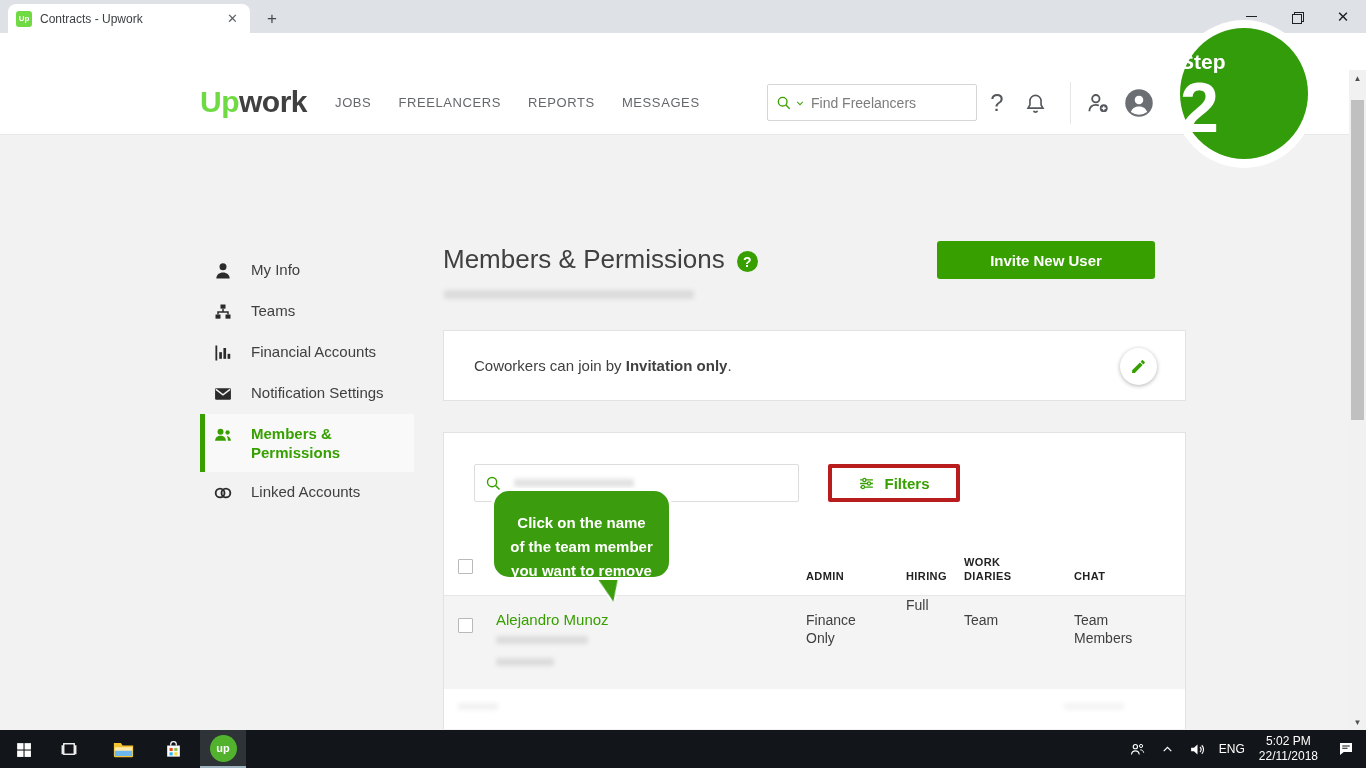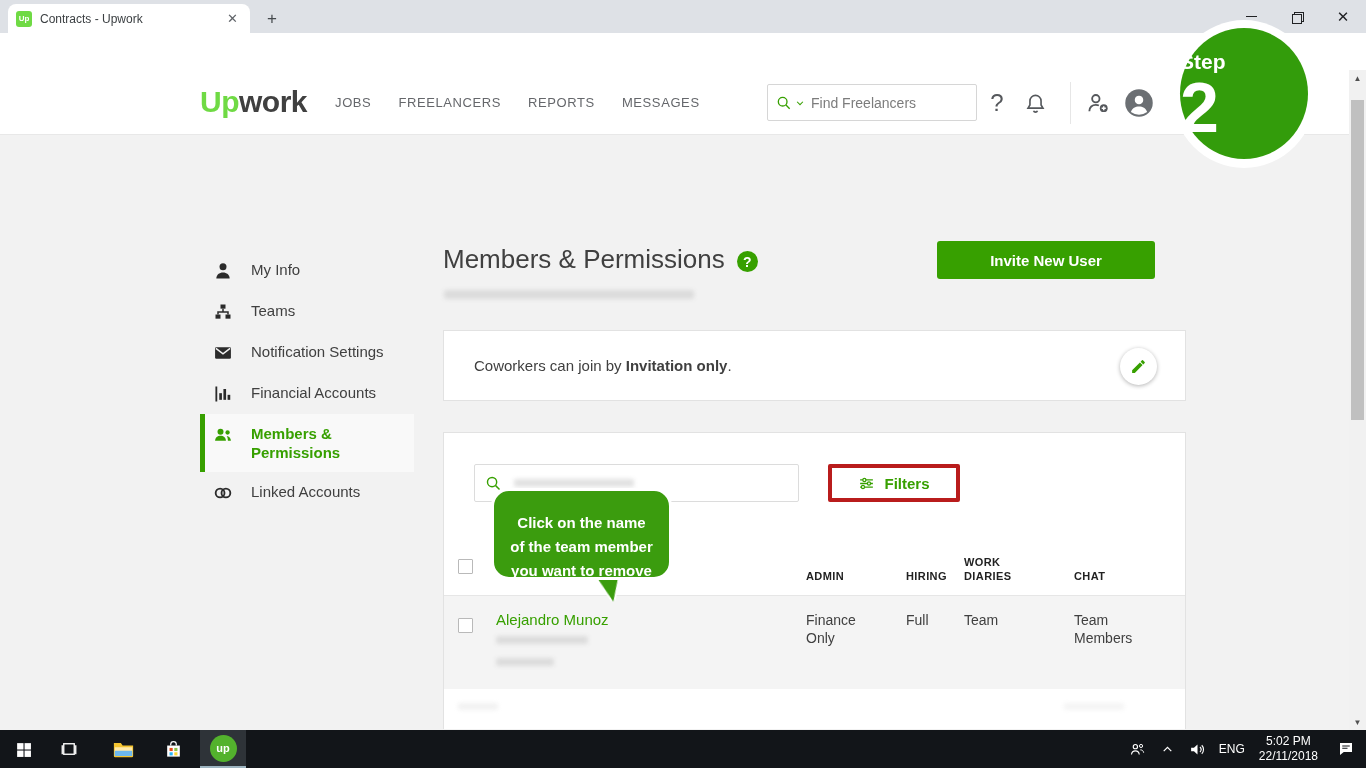--- a/index.html
+++ b/index.html
@@ -259,36 +259,36 @@
             <rect x="3" y="15" width="6" height="5" fill="currentColor"></rect>
             <rect x="15" y="15" width="6" height="5" fill="currentColor"></rect>
             <path d="M12 8v4M6 15v-3h12v3" stroke="currentColor" stroke-width="1.8" fill="none"></path>
           </svg>
         </span>
       <span class="sb-label">Teams</span>
     </div>
     <div class="sb-item">
       <span class="sb-ico">
           <svg width="20" height="20" viewBox="0 0 24 24">
-            <rect x="2.5" y="5" width="19" height="14" rx="1.5" fill="currentColor"></rect>
-            <path d="M3.5 6.5L12 13l8.5-6.5" stroke="#f2f2f2" stroke-width="1.8" fill="none"></path>
-          </svg>
-        </span>
-      <span class="sb-label">Notification Settings</span>
-    </div>
-    <div class="sb-item">
-      <span class="sb-ico">
-          <svg width="20" height="20" viewBox="0 0 24 24">
             <path d="M4 3v18" stroke="currentColor" stroke-width="2.2"></path>
             <rect x="7.5" y="11" width="3.2" height="8" fill="currentColor"></rect>
             <rect x="12.5" y="6" width="3.2" height="13" fill="currentColor"></rect>
             <rect x="17.5" y="13" width="3.2" height="6" fill="currentColor"></rect>
           </svg>
         </span>
       <span class="sb-label">Financial Accounts</span>
+    </div>
+    <div class="sb-item">
+      <span class="sb-ico">
+          <svg width="20" height="20" viewBox="0 0 24 24">
+            <rect x="2.5" y="5" width="19" height="14" rx="1.5" fill="currentColor"></rect>
+            <path d="M3.5 6.5L12 13l8.5-6.5" stroke="#f2f2f2" stroke-width="1.8" fill="none"></path>
+          </svg>
+        </span>
+      <span class="sb-label">Notification Settings</span>
     </div>
     <div class="sb-item active">
       <span class="sb-ico">
           <svg width="20" height="20" viewBox="0 0 24 24" fill="currentColor">
             <circle cx="9" cy="8" r="3.6"></circle>
             <path d="M2.5 19c0-3.8 3-6 6.5-6s6.5 2.2 6.5 6z"></path>
             <circle cx="17.5" cy="9" r="2.6"></circle>
             <path d="M16.5 13.2c2.8.3 5 2.3 5 5.8h-3.6a8.6 8.6 0 0 0-1.4-5.8z"></path>
           </svg>
         </span>
@@ -347,21 +347,21 @@
       <div class="th" style="left:520px; width:52px;">WORK DIARIES</div>
       <div class="th" style="left:630px;">CHAT</div>
     </div>
 
     <div class="trow">
       <div class="checkbox"></div>
       <div class="td" style="left:52px; top:15px;text-align:center;"><span class="member-name">Alejandro Munoz</span></div>
       <div class="redact" style="position:absolute; left:52px; top:40px; width:92px; height:8px;"></div>
       <div class="redact" style="position:absolute; left:52px; top:62px; width:58px; height:8px;"></div>
       <div class="td" style="left:362px; top:15px; width:62px;">Finance Only</div>
-      <div class="td" style="left:462px; top:15px;">Full</div>
+      <div class="td" style="left:462px; top:0;">Full</div>
       <div class="td" style="left:520px; top:15px;">Team</div>
       <div class="td" style="left:630px; top:15px; width:64px;">Team Members</div>
     </div>
 
     <div class="trow2">
       <div class="redact" style="position:absolute; left:14px; top:14px; width:40px; height:7px; opacity:0.25;"></div>
       <div class="redact" style="position:absolute; left:620px; top:14px; width:60px; height:7px; opacity:0.2;"></div>
     </div>
   </div>
 

